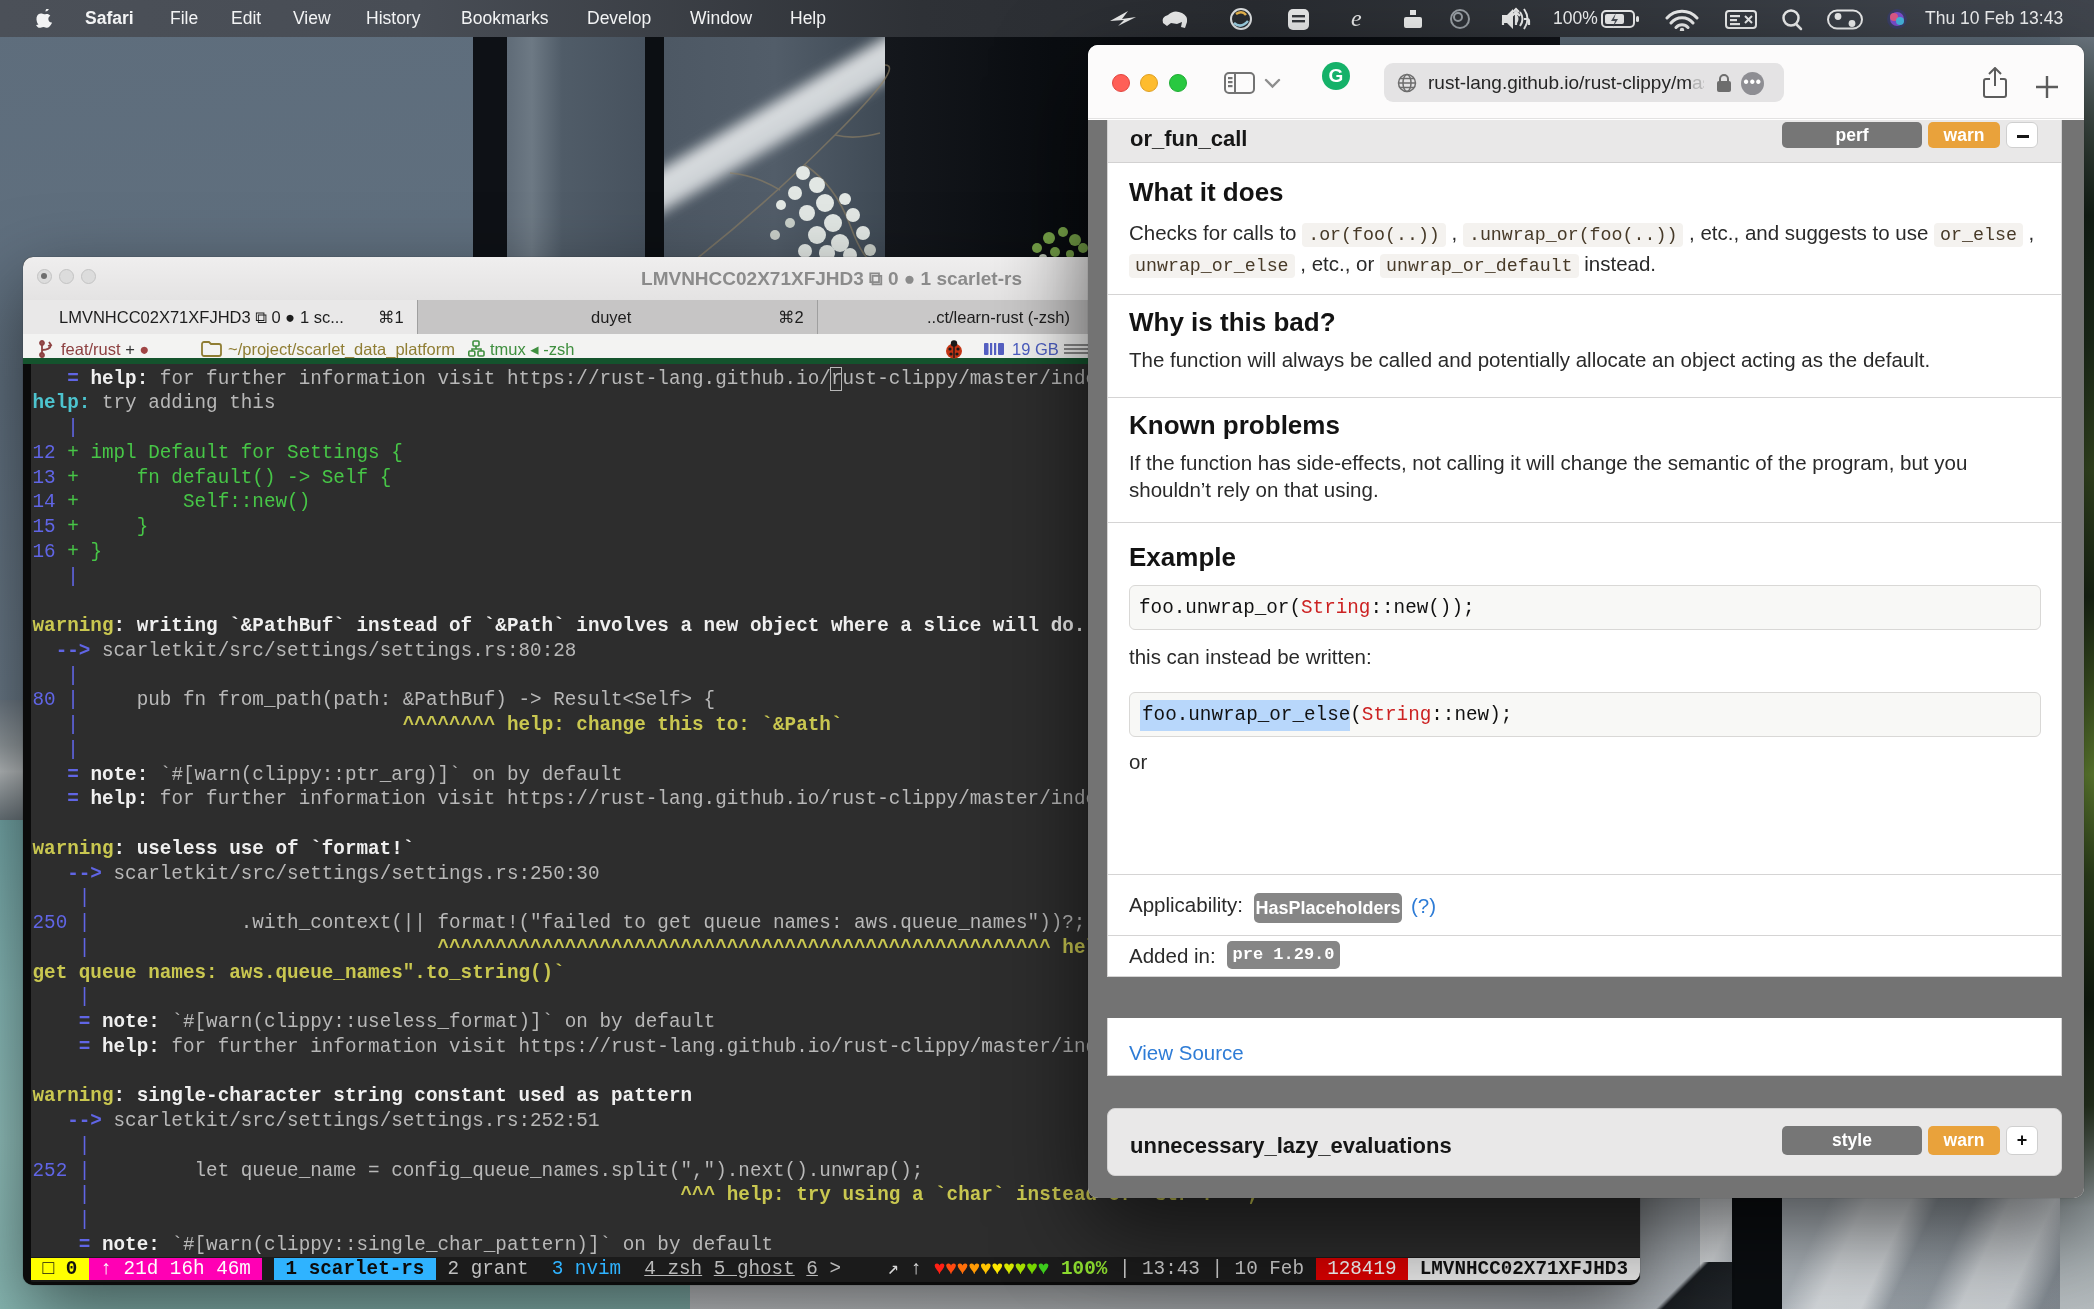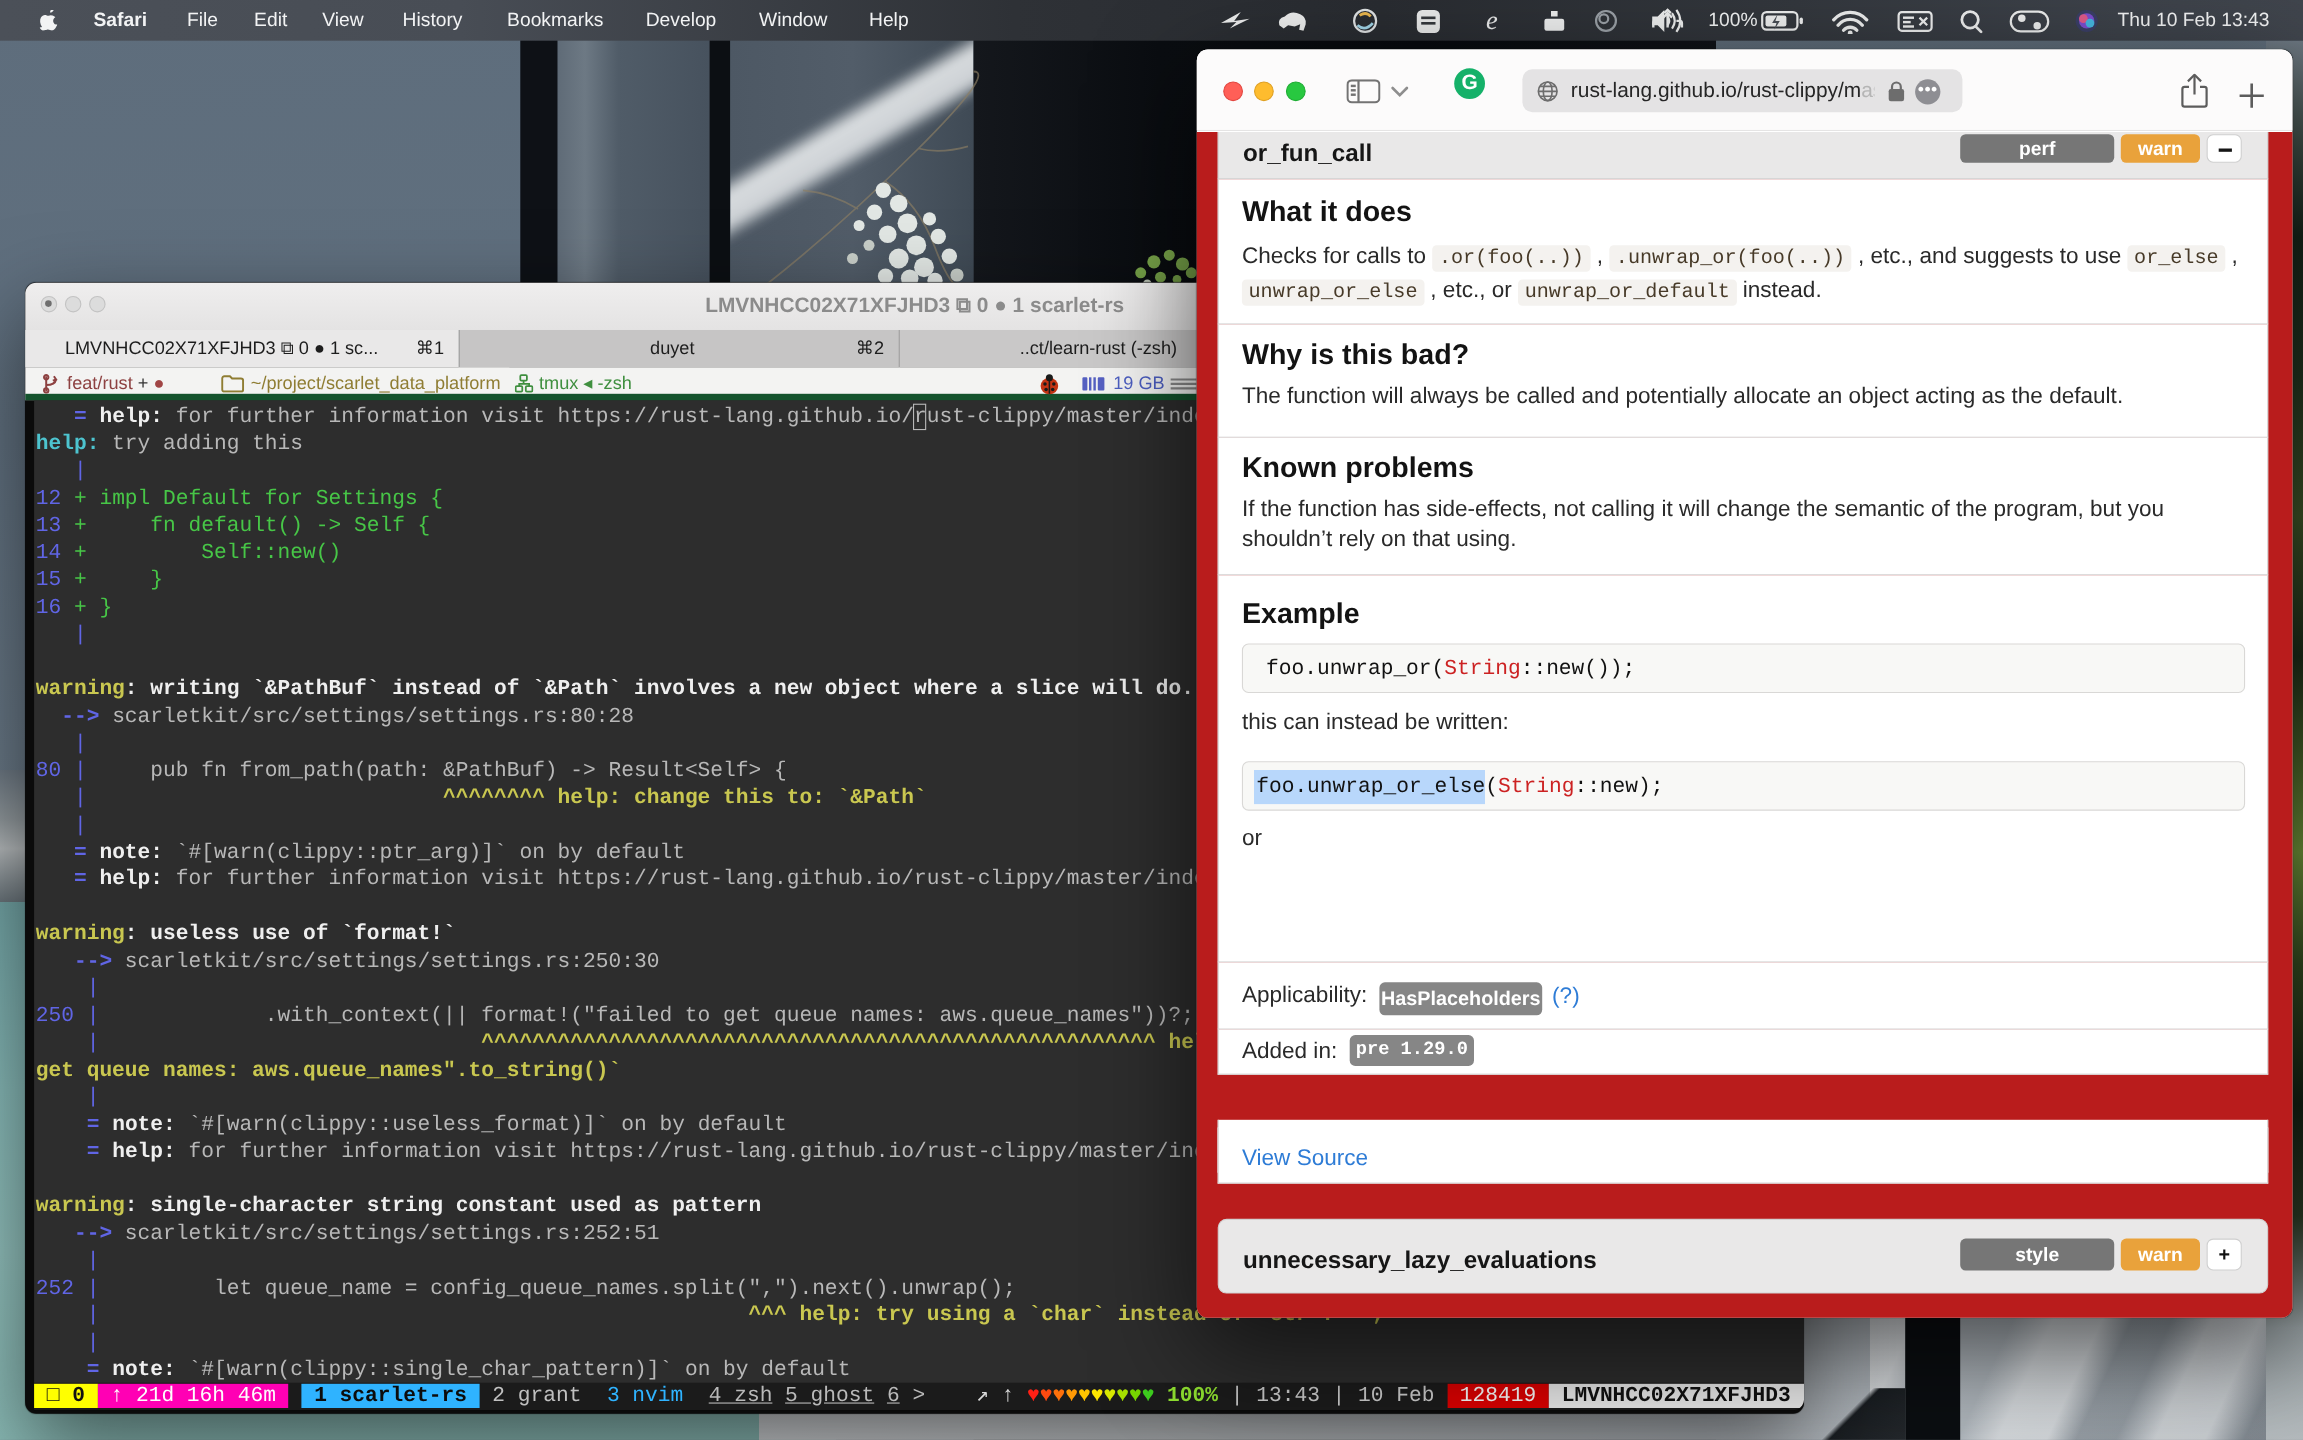--- a/index.html
+++ b/index.html
@@ -43,21 +43,21 @@
 .c { color:#4dc4cf; font-weight:bold; }
 .w { color:#efefef; font-weight:bold; }
 #tmuxbar { left:8px; top:892.5px; height:25px; right:0; background:#1b1b1b; }
 #tmuxtext { left:8px; top:892.5px; color:#b9b9b9; font-size:19.3px; line-height:25px; }
 #cursor { left:807px; top:2.8px; width:11.6px; height:24px; border:1.5px solid #b8b8b8; }
 
 #safari { left:1088px; top:45px; width:996px; height:1153px; border-radius:10px; background:#ffffff; box-shadow:0 30px 90px rgba(0,0,0,.6), 0 0 1px rgba(0,0,0,.5); }
 #stoolbar { left:0; top:0; width:100%; height:74px; background:#fcfbfb; border-radius:10px 10px 0 0; border-bottom:1px solid #e3e2e2; }
 .stl { position:absolute; top:29px; width:18px; height:18px; border-radius:50%; }
 #surl { position:absolute; left:296px; top:18px; width:400px; height:39px; background:#e4e3e4; border-radius:9px; }
-#scontent { position:absolute; left:0; top:75px; width:100%; height:1078px; background:#b91c1c; border-radius:0 0 10px 10px; overflow:hidden;padding-left:46px; }
+#scontent { position:absolute; left:0; top:75px; width:100%; height:1078px; background:#737373; border-radius:0 0 10px 10px; overflow:hidden;padding-left:46px; }
 .panelhead { position:absolute; left:19px; width:955px; background:#e9e8e8; border:1px solid #d2d1d1; }
 .sect { position:absolute; left:19px; width:955px; border:1px solid #d5d4d4; border-top:none; background:#fff; }
 h2.sh { line-height:1; font-size:26px; font-weight:bold; color:#131313; font-family:"Liberation Sans",sans-serif; }
 .body { line-height:25px; font-size:20.5px; color:#2a2a2a; }
 .codeblock { position:absolute; left:21px; width:912px; background:#f8f8f6; border:1px solid #d9d8d6; border-radius:6px; font-family:"Liberation Mono",monospace; font-size:19.3px; color:#111; }
 .icode { font-family:"Liberation Mono",monospace; font-size:18.3px; color:#473a28; background:#f4f2ef; border-radius:4px; padding:2px 6px; }
 .badge { position:absolute; color:#fff; font-weight:bold; font-size:17.5px; text-align:center; border-radius:5px; }
 .bgrey { background:#767676; } .borange { background:#e9a23b; }
 .btnpm { position:absolute; background:#fff; border:1px solid #cfcfcf; border-radius:6px; color:#111; text-align:center; font-weight:bold; }
 .link { color:#2e7cd6; }
@@ -369,21 +369,21 @@
     <h2 class="sh" style="position:absolute;left:21px;top:14px">Why is this bad?</h2>
     <div class="abs body" style="left:21px;top:52px">The function will always be called and potentially allocate an object acting as the default.</div>
   </div>
   <div class="sect" style="top:278px;height:125px">
     <h2 class="sh" style="position:absolute;left:21px;top:14px">Known problems</h2>
     <div class="abs body" style="left:21px;top:52px">If the function has side-effects, not calling it will change the semantic of the program, but you</div>
     <div class="abs body" style="left:21px;top:79px">shouldn’t rely on that using.</div>
   </div>
   <div class="sect" style="top:403px;height:352px">
     <h2 class="sh" style="position:absolute;left:21px;top:21px">Example</h2>
-    <div class="codeblock" style="top:62px;height:45px;line-height:45px"><span style="margin-left:21px">foo.unwrap_or(<span style="color:#cc2222">String</span>::new());</span></div>
+    <div class="codeblock" style="top:62px;height:45px;line-height:45px"><span style="margin-left:9px">foo.unwrap_or(<span style="color:#cc2222">String</span>::new());</span></div>
     <div class="abs body" style="left:21px;top:121px">this can instead be written:</div>
     <div class="codeblock" style="top:169px;height:45px;line-height:45px"><span class="abs" style="left:10px;top:7px;width:210px;height:31px;background:#b8d7fb"></span><span style="margin-left:12px;position:relative">foo.unwrap_or_else(<span style="color:#cc2222">String</span>::new);</span></div>
     <div class="abs body" style="left:21px;top:226px">or</div>
   </div>
   <div class="sect" style="top:755px;height:61px">
     <div class="abs body" style="left:21px;top:17px">Applicability:</div>
     <span class="badge" style="background:#868686;left:146px;top:18px;width:148px;height:30px;line-height:30px;font-size:18px">HasPlaceholders</span>
     <span class="abs body link" style="left:303px;top:18px">(?)</span>
   </div>
   <div class="sect" style="top:816px;height:41px">

